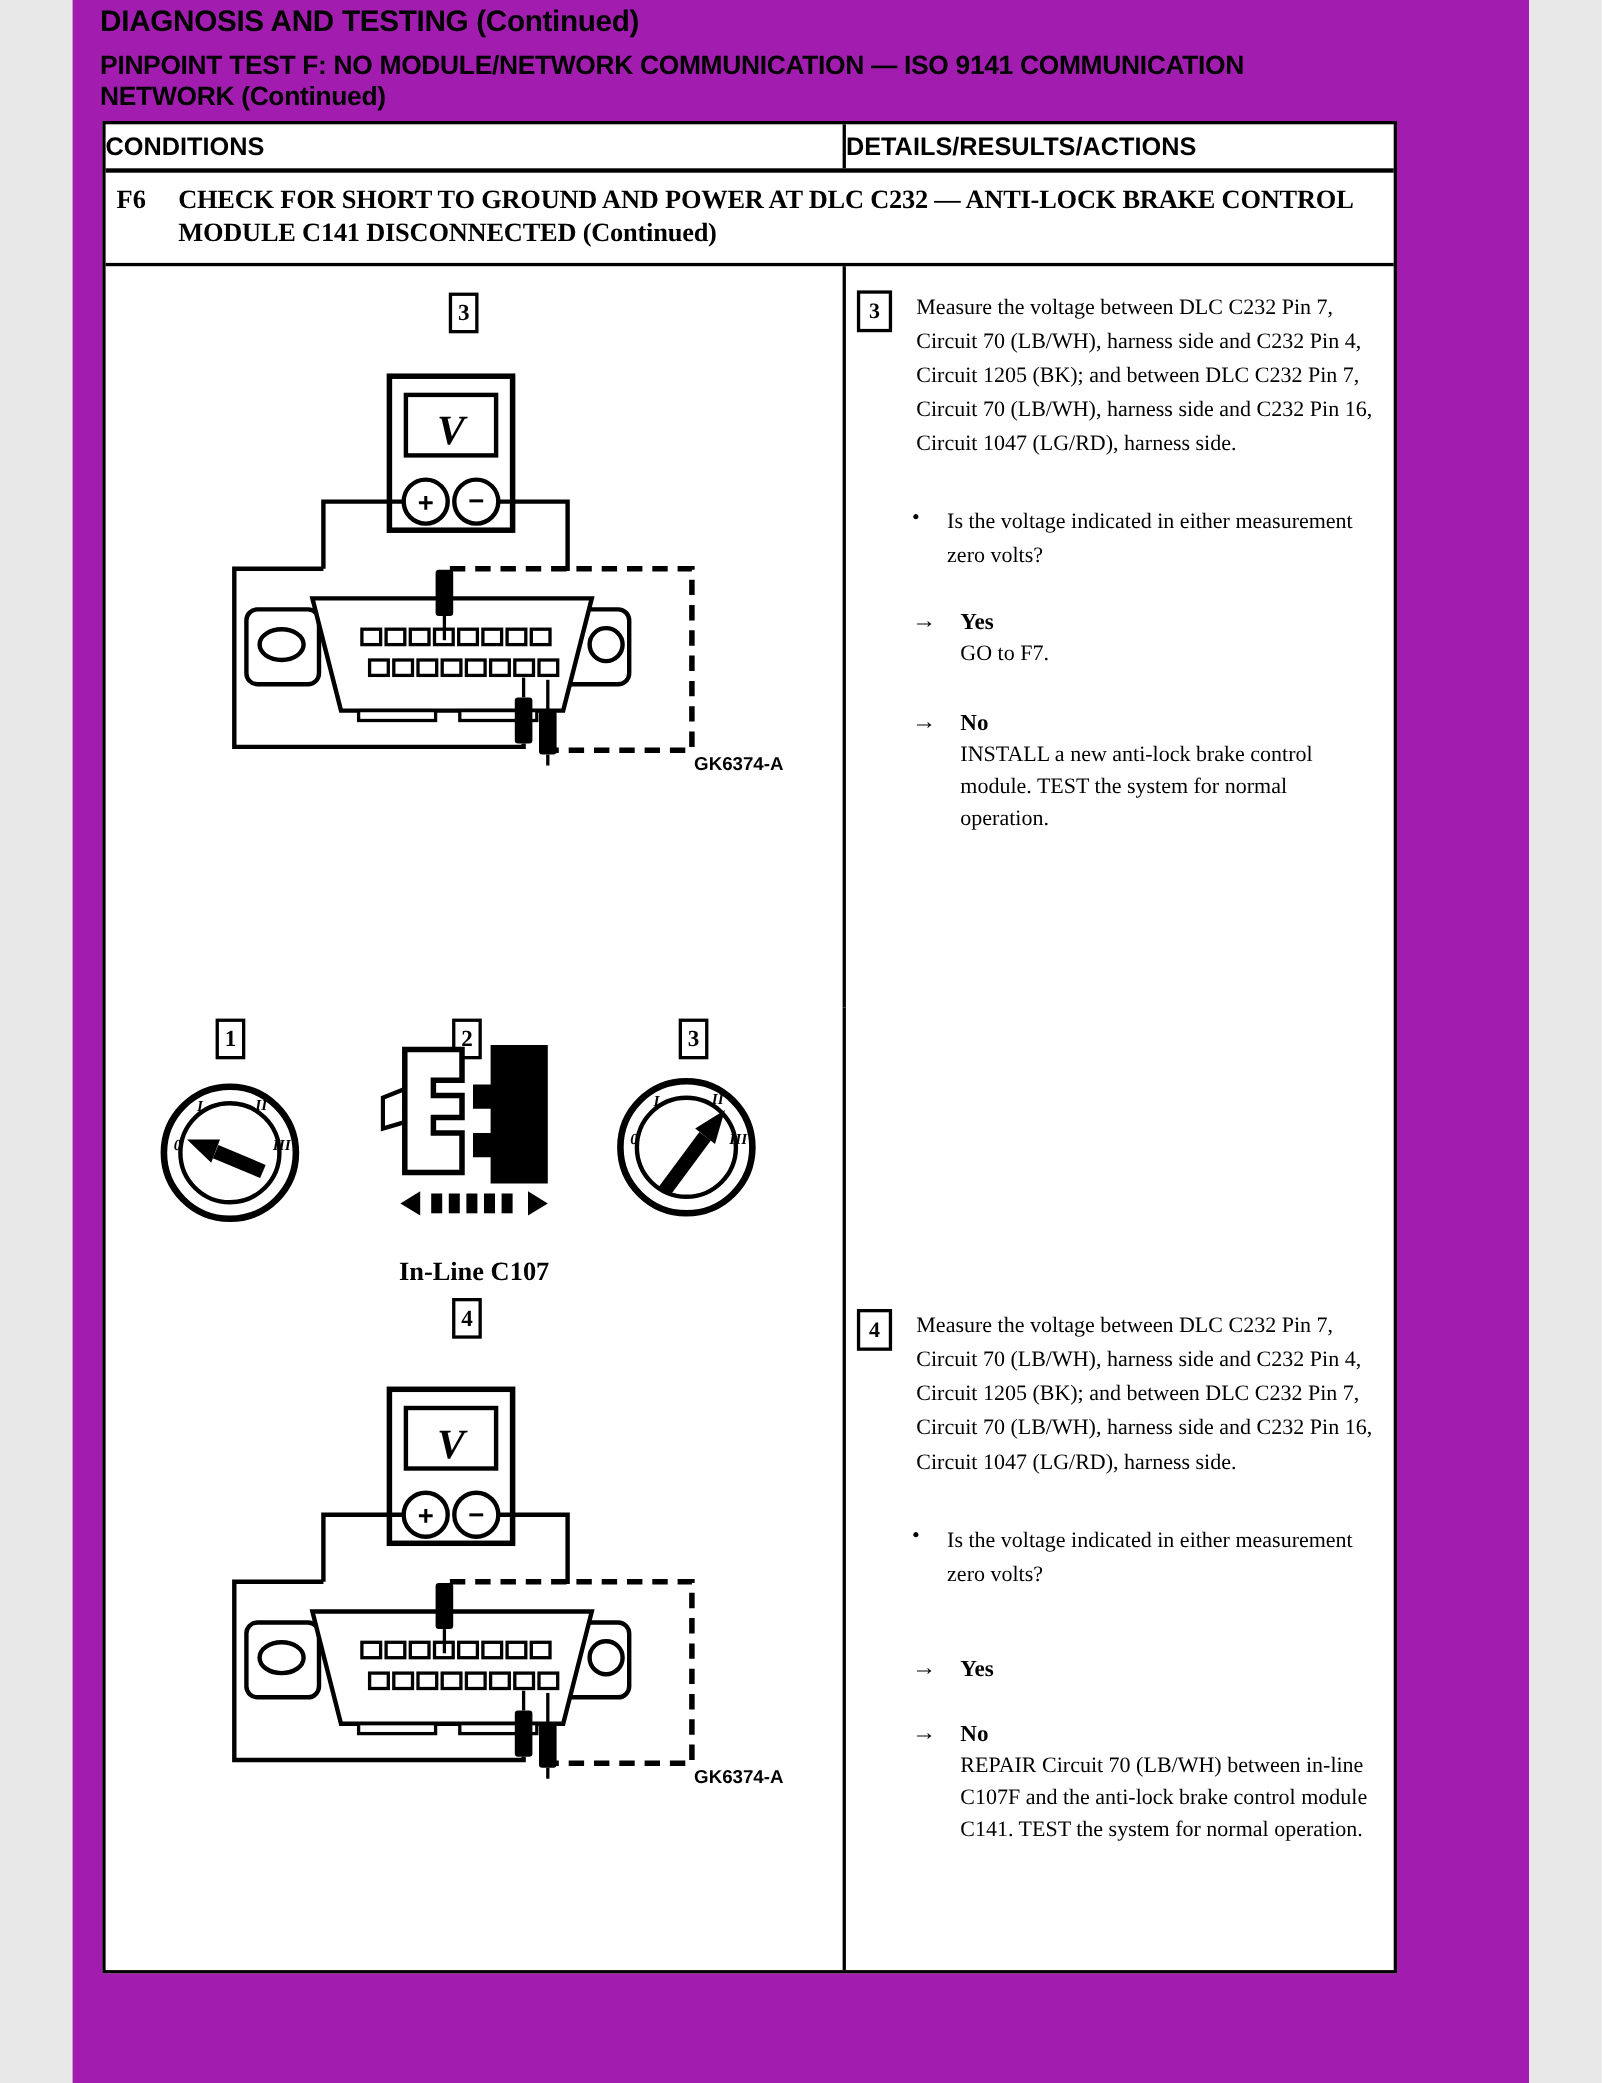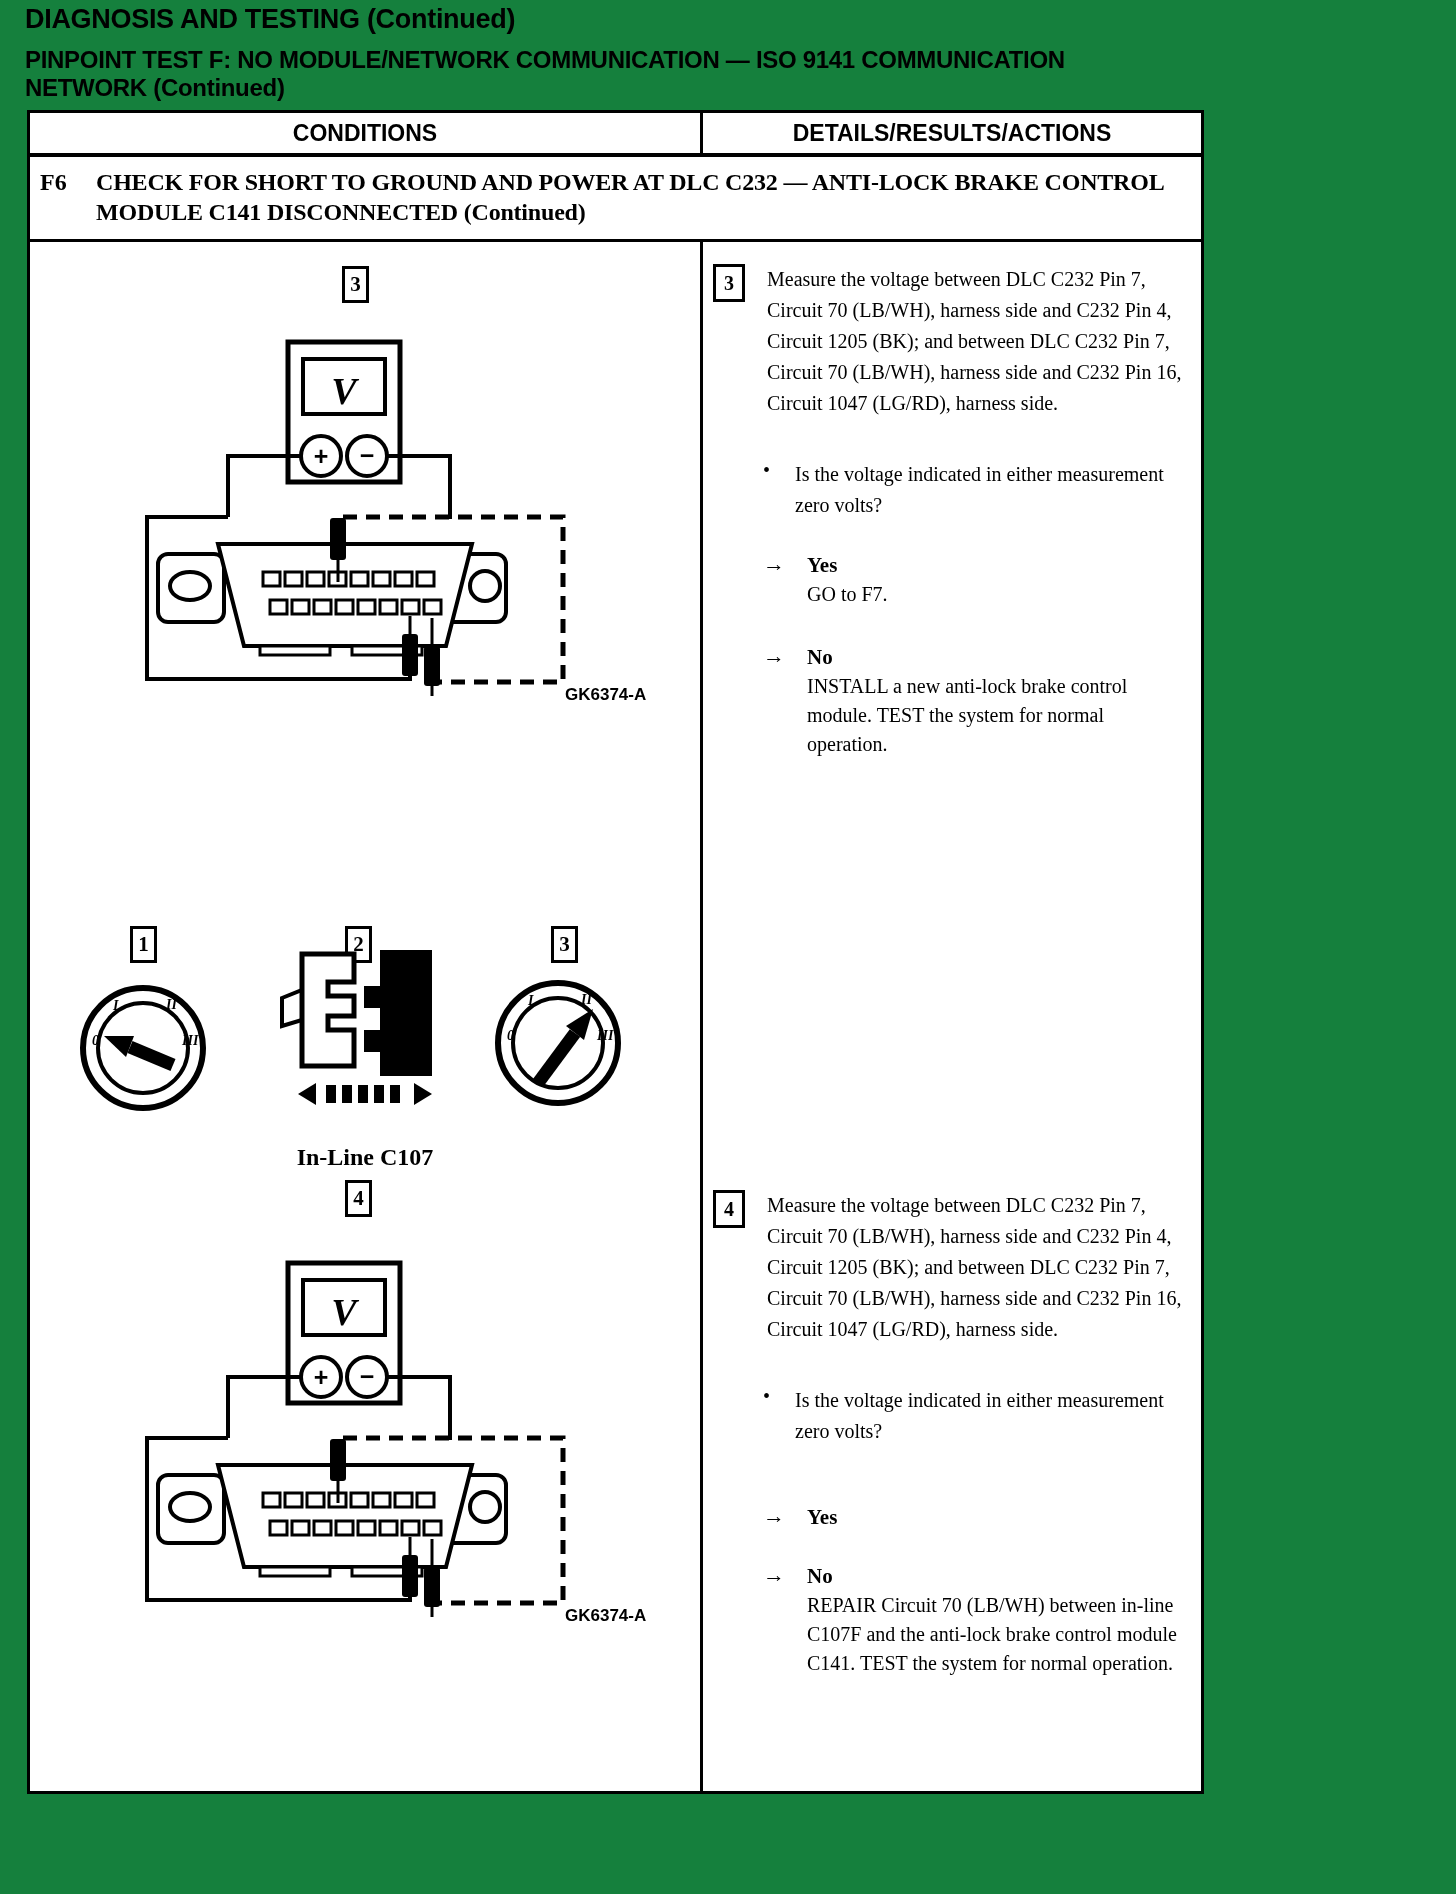--- a/index.html
+++ b/index.html
@@ -1,40 +1,40 @@
 <!DOCTYPE html>
 <html><head>
 <meta charset="utf-8">
 <style>
   * { box-sizing: border-box; margin: 0; padding: 0; }
   body { background: #e8e8e8; }
   .page {
-    position: relative; width: 1456px; height: 1894px;
-    background: #15803d; color: #000;
+    position: relative; width: 1324px; height: 1894px;
+    background: #a21caf; color: #000;
     font-family: "Liberation Serif", serif;
     margin: 0 auto; overflow: hidden;
   }
   .page-title {
     position: absolute; left: 25px; top: 4px;
     font-family: "Liberation Sans", sans-serif;
     font-weight: bold; font-size: 27px; letter-spacing: -0.3px;
   }
   .section-title {
     position: absolute; left: 25px; top: 46px; width: 1165px;
     font-family: "Liberation Sans", sans-serif;
     font-weight: bold; font-size: 24px; line-height: 28px; letter-spacing: -0.3px;
   }
   .doc-table {
     position: absolute; left: 27px; top: 110px; width: 1177px;
     border: 3px solid #000; display: flex; flex-direction: column;
     background: #fff;
   }
   .thead { display: flex; border-bottom: 4px solid #000;
     font-family: "Liberation Sans", sans-serif; font-weight: bold; font-size: 23px; }
-  .th { padding: 7px 12px 6px; text-align: center; }
+  .th { padding: 7px 0 6px; text-align: left; }
   .th-cond { width: 673px; border-right: 3px solid #000; }
   .th-det  { flex: 1; }
   .row-header {
     display: flex; padding: 10px 0 12px 10px;
     font-weight: bold; font-size: 24px; line-height: 30px;
     border-bottom: 3px solid #000;
   }
   .row-header.bordered-top { border-top: 3px solid #000; }
   .row-id { width: 56px; flex: none; }
   .row-title { width: 1090px; letter-spacing: -0.2px; }

